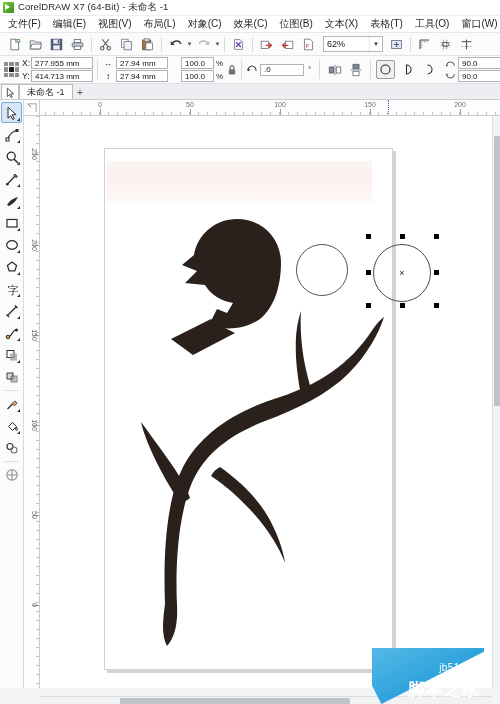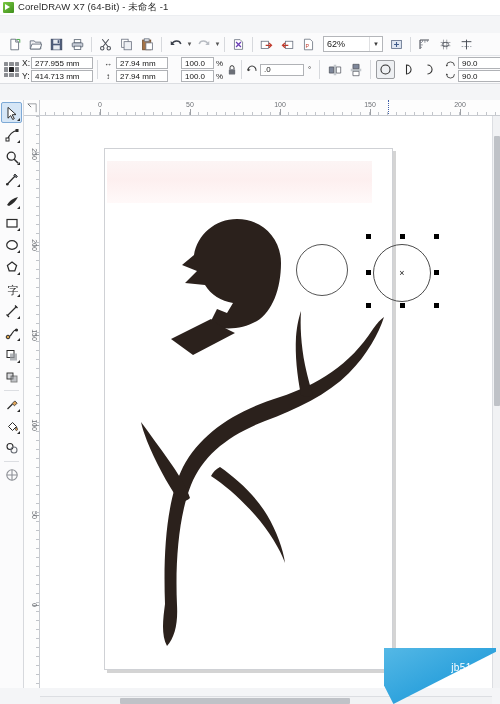--- a/index.html
+++ b/index.html
@@ -283,21 +283,21 @@
     position: absolute; left: 40px; bottom: 0; width: 452px; height: 8px;
     background: #f1f2f4; border-top: 1px solid #dcdee2;
   }
   .hscroll .thumb {
     position: absolute; top: 1px; left: 80px; width: 230px; height: 6px;
     background: #bfc2c7; border-radius: 1px;
   }
 
   
   .watermark {
-    position: absolute; right: 4px; bottom: 0;
+    position: absolute; right: 16px; bottom: 0;
     width: 112px; height: 56px; overflow: hidden; pointer-events: none; text-align: right;
   }
   .wm-band {
     position: absolute; left: -16px; top: 6px;
     width: 168px; height: 56px;
     background: linear-gradient(180deg,#56b9e6 0%,#2fa3dd 100%);
     transform: rotate(-27deg); transform-origin: left top;
   }
   .wm-url {
     position: absolute; right: 6px; top: 14px;
@@ -314,20 +314,33 @@
 </head>
 <body>
 
 <div id="app">
 
   <div class="titlebar">
     <div class="app-logo"></div>
     <div class="title-text">CorelDRAW X7 (64-Bit) - 未命名 -1</div>
   </div>
 
+  <div class="menubar" id="menubar">
+      <div class="menu-item">文件(F)</div>
+      <div class="menu-item">编辑(E)</div>
+      <div class="menu-item">视图(V)</div>
+      <div class="menu-item">布局(L)</div>
+      <div class="menu-item">对象(C)</div>
+      <div class="menu-item">效果(C)</div>
+      <div class="menu-item">位图(B)</div>
+      <div class="menu-item">文本(X)</div>
+      <div class="menu-item">表格(T)</div>
+      <div class="menu-item">工具(O)</div>
+      <div class="menu-item">窗口(W)</div>
+    </div>
 
   <div class="toolbar">
     <div class="tb-btn">
       <svg class="ico" width="13" height="13" viewBox="0 0 16 16">
           <path d="M3.5 1.5h6l3.5 3.5v9.5h-9.5z" fill="#fff" stroke="#5a6472" stroke-width="1"></path>
           <path d="M9.5 1.5v3.5h3.5" fill="none" stroke="#5a6472" stroke-width="1"></path>
           <path d="M10.5 1.8h4v4" fill="none" stroke="#4aa64a" stroke-width="1.2"></path>
         </svg>
     </div>
     <div class="tb-btn">
@@ -572,20 +585,31 @@
                 <path d="M1 5.5l1-2.2 2 1z" fill="#3a3a3a"></path>
               </svg>
           </span>
           <span class="pb-field w-ang">90.0</span>
           <span class="pb-unit">°</span>
         </div>
       </div>
     </div>
   </div>
 
+  <div class="tabstrip">
+    <div class="tab-tool">
+      <svg class="ico" width="11" height="11" viewBox="0 0 14 14">
+          <path d="M3 1.4l8 7.2-3.8.2 2.1 3.8-1.6.9-2-3.9-2.7 2.6z" fill="#fff" stroke="#2b2b2b" stroke-width="1"></path>
+        </svg>
+    </div>
+    <div class="doc-tab">
+      <span>未命名 -1</span>
+    </div>
+    <div class="tab-add">+</div>
+  </div>
 
   <div class="toolbox" id="toolbox">
       <div class="tool active">
         <svg width="14" height="14" viewBox="0 0 14 14">
           <path d="M3 1.4l8 7.2-3.8.2 2.1 3.8-1.6.9-2-3.9-2.7 2.6z" fill="#fff" stroke="#2b2b2b" stroke-width="1"></path>
         </svg>
         <span class="flyout"></span>
       </div>
       <div class="tool">
         <svg width="14" height="14" viewBox="0 0 14 14">
@@ -919,15 +943,16 @@
   <div class="vscroll">
     <div class="thumb"></div>
   </div>
   <div class="hscroll">
     <div class="thumb"></div>
   </div>
 
   <div class="watermark">
     <div class="wm-band"></div>
     <div class="wm-url">jb51.net</div>
+    <div class="wm-cn">脚本之家</div>
   </div>
 
 </div>
 
 </body></html>

